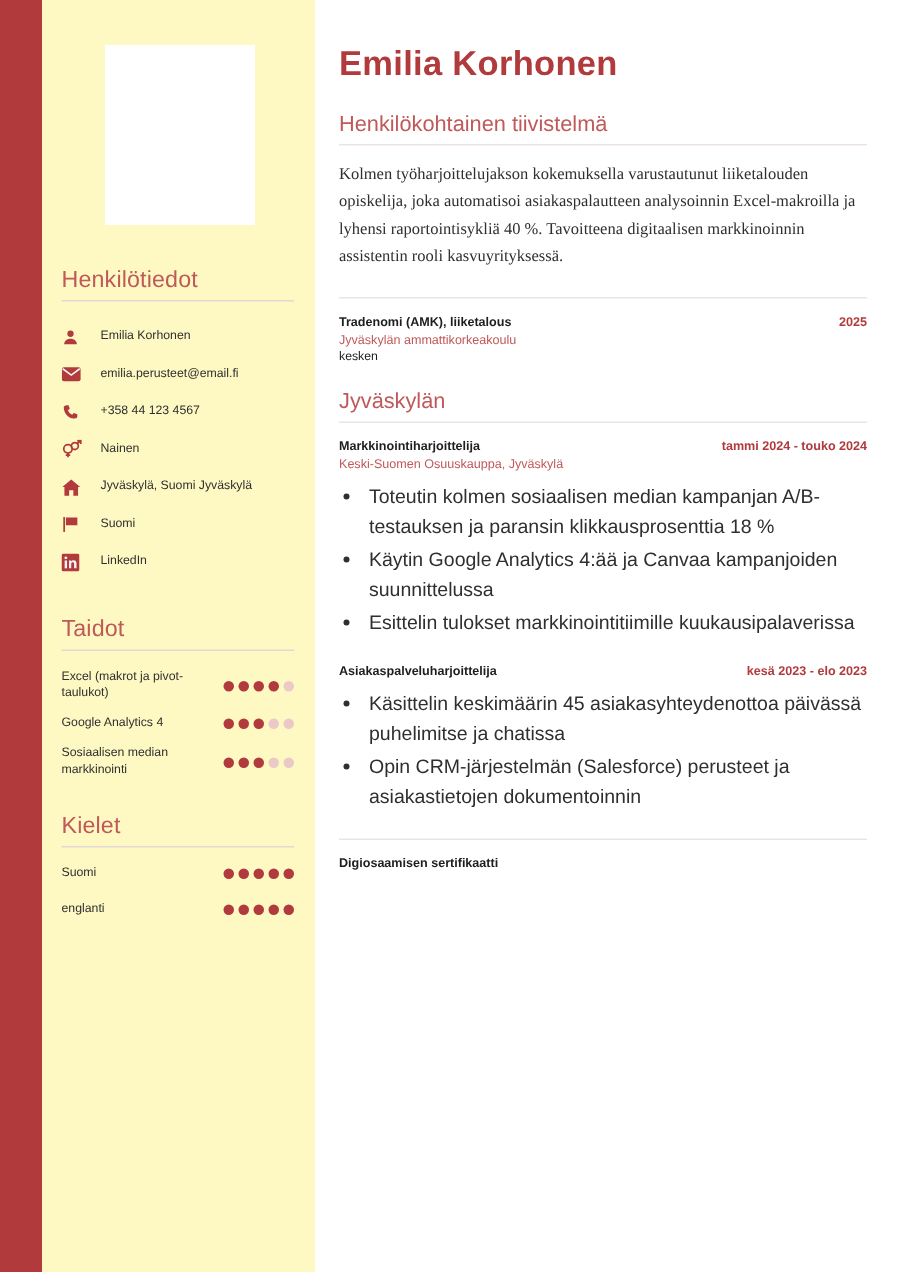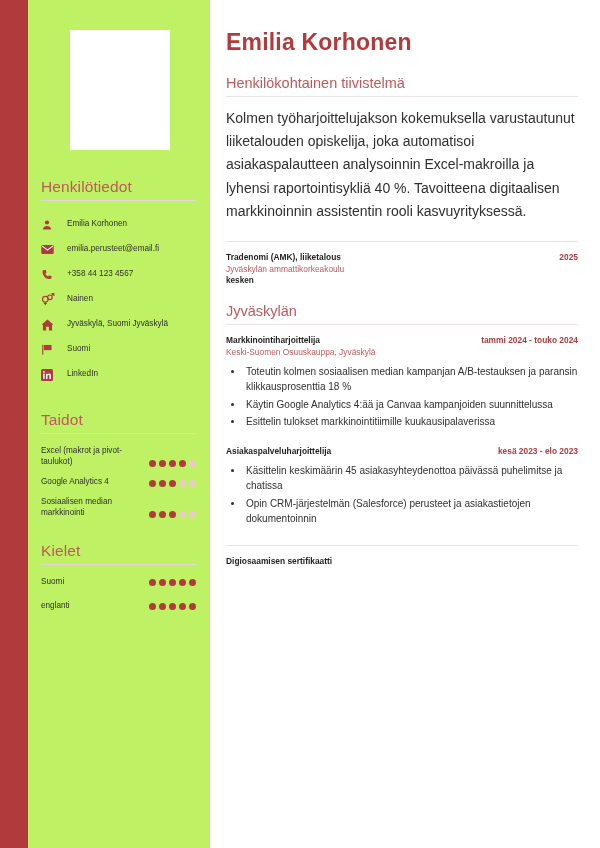--- a/index.html
+++ b/index.html
@@ -26,21 +26,21 @@
     width: 28px;
     flex: 0 0 28px;
     background: #b03a3c;
     height: 100%;
   }
 
   
   .sidebar {
     width: 182px;
     flex: 0 0 182px;
-    background: #bef264;
+    background: #fef9c3;
     height: 100%;
     padding: 0 12px 0 10px;
   }
 
   .photo-frame {
     width: 100px;
     height: 120px;
     background: #ffffff;
     margin: 30px 0 0 32px;
   }
@@ -82,21 +82,21 @@
   .contact-text {
     font-size: 8.2px;
     color: #2f2f2f;
     line-height: 1.3;
     padding-left: 4px;
   }
 
   
   .skill-row {
     display: flex;
-    align-items: flex-end;
+    align-items: center;
     justify-content: space-between;
     margin: 0 2px 9px 3px;
   }
   .skill-name {
     font-size: 8.2px;
     color: #2f2f2f;
     line-height: 1.35;
     max-width: 104px;
   }
   .dots {
@@ -138,24 +138,25 @@
     font-weight: 400;
     margin-bottom: 5px;
   }
   .sec-rule {
     height: 1px;
     background: #ece4e3;
     margin-bottom: 10px;
   }
 
   .summary {
-    font-size: 14px;
+    font-size: 11px;
     color: #2f2f2f;
     line-height: 1.65;
     margin-bottom: 18px;
+    font-family: Liberation Serif, serif;
   }
 
   .entry { margin-bottom: 4px; }
   .entry-head {
     display: flex;
     justify-content: space-between;
     align-items: baseline;
     gap: 24px;
   }
   .entry-title {
@@ -169,32 +170,32 @@
     color: #b03a3c;
     white-space: nowrap;
   }
   .entry-org {
     font-size: 8.4px;
     color: #c0595a;
     margin-top: 2px;
   }
   .entry-note {
     font-size: 8.2px;
-    font-weight: bold;
+    font-weight: normal;
     color: #1e1e1e;
     margin-top: 2px;
   }
 
   .bullets {
     list-style: disc;
     margin: 7px 0 0 18px;
     padding: 0;
   }
   .bullets li {
-    font-size: 10px;
+    font-size: 13px;
     color: #2f2f2f;
     line-height: 1.55;
     margin-bottom: 2px;
     padding-left: 2px;
   }
 
   .block-gap { margin-bottom: 16px; }
   .sec-gap { margin-top: 18px; }
 </style>
 </head>

